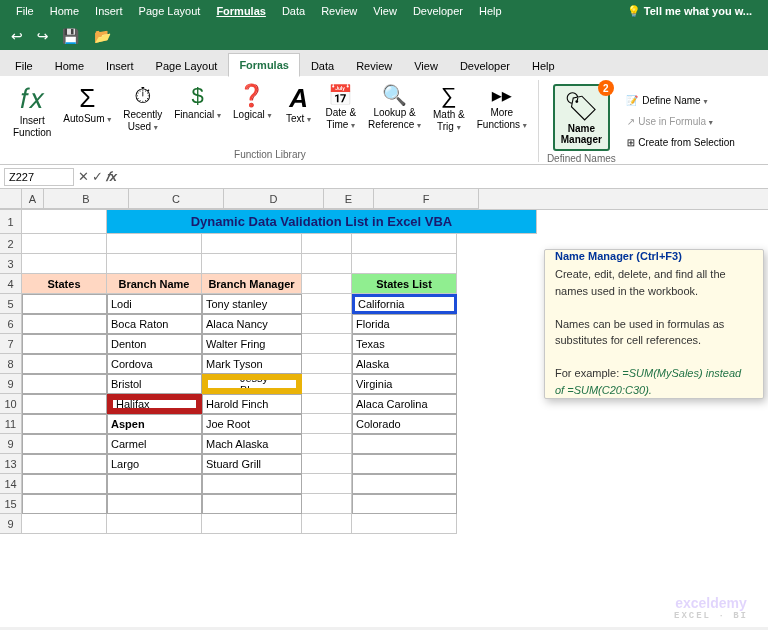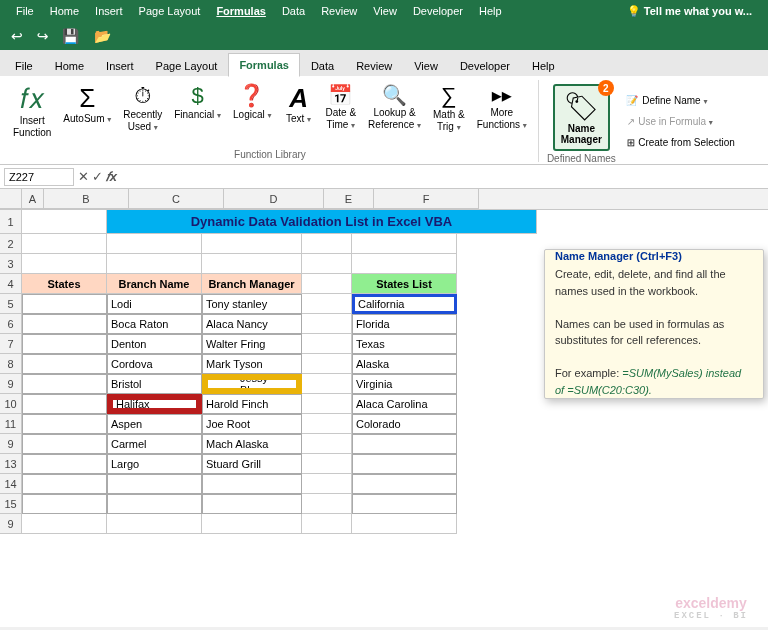--- a/index.html
+++ b/index.html
@@ -502,21 +502,21 @@
       <div class="cell cell-b" style="border:1px solid #aaa;"></div>
       <div class="cell cell-c" style="border:6px solid #b91c1c;text-decoration:underline;">Halifax</div>
       <div class="cell cell-d" style="border:1px solid #aaa;">Harold Finch</div>
       <div class="cell cell-e"></div>
       <div class="cell cell-f" style="border:1px solid #aaa;">Alaca Carolina</div>
     </div>
 
     <div class="grid-row">
       <div class="cell cell-a">11</div>
       <div class="cell cell-b" style="border:1px solid #aaa;"></div>
-      <div class="cell cell-c" style="border:1px solid #aaa;">Aspen</div>
+      <div class="cell cell-c" style="border:1px solid #aaa;font-weight:bold;">Aspen</div>
       <div class="cell cell-d" style="border:1px solid #aaa;">Joe Root</div>
       <div class="cell cell-e"></div>
       <div class="cell cell-f" style="border:1px solid #aaa;">Colorado</div>
     </div>
 
     <div class="grid-row">
       <div class="cell cell-a">9</div>
       <div class="cell cell-b" style="border:1px solid #aaa;"></div>
       <div class="cell cell-c" style="border:1px solid #aaa;">Carmel</div>
       <div class="cell cell-d" style="border:1px solid #aaa;">Mach Alaska</div>
@@ -569,16 +569,16 @@
       <p>Names can be used in formulas as substitutes for cell references.</p>
       <br>
       <p>
         <span>For example:</span>
         <span class="tooltip-example">=SUM(MySales) instead of =SUM(C20:C30).</span>
       </p>
     </div>
   </div>
 
   <div class="watermark">
-    <div style="font-size:14px; color:#be185d;">exceldemy</div>
+    <div style="font-size:14px; color:#8b5cf6;">exceldemy</div>
     <div style="font-size:9px; letter-spacing:2px; color:#444;font-family:Liberation Mono, monospace;">EXCEL · BI</div>
   </div>
 </div>
 
 </body></html>

